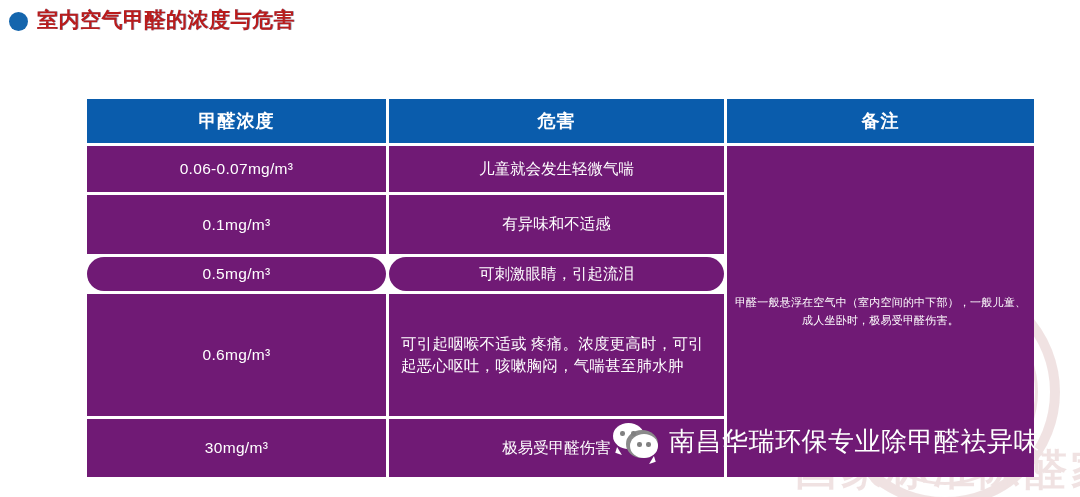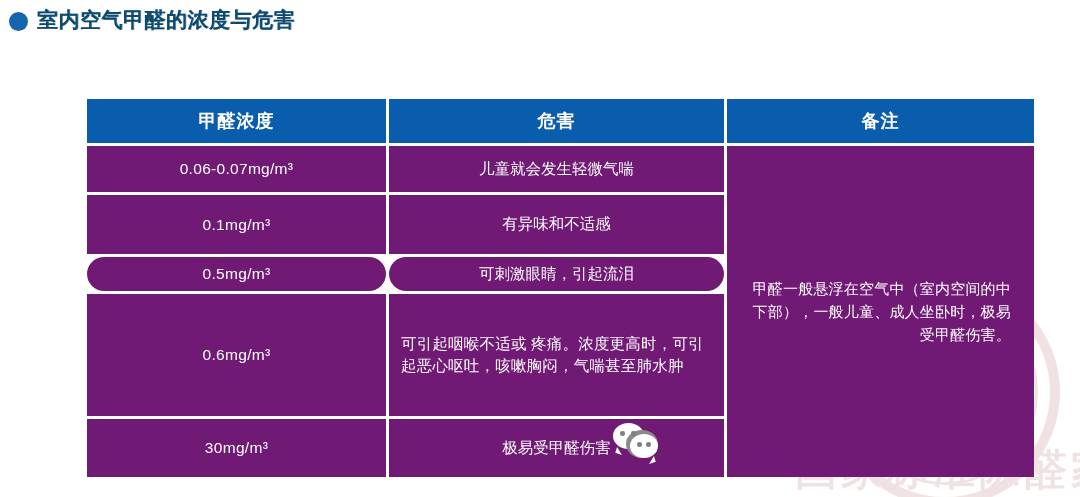--- a/index.html
+++ b/index.html
@@ -98,21 +98,21 @@
     border-radius: 50%;
     background: #1465ad;
     margin-left: 9px;
     margin-top: 2px;
     flex: 0 0 auto;
   }
   #page-title {
     margin-left: 9px;
     font-size: 21px;
     font-weight: bold;
-    color: #0c4a6e;
+    color: #b91c1c;
     letter-spacing: 0.5px;
     text-shadow: 0.7px 0 0 rgba(40,90,150,0.55);
     white-space: nowrap;
   }
 
   
   #harm-table {
     position: absolute;
     left: 84px;
     top: 96px;
@@ -146,24 +146,24 @@
   #harm-table tbody td.conc {
     letter-spacing: 0.3px;
   }
   #harm-table tbody td.harm-long {
     text-align: left;
     padding: 6px 10px 6px 12px;
     line-height: 1.45;
     letter-spacing: 0.2px;
   }
   #harm-table tbody td.note-cell {
-    text-align: right;
-    padding: 6px 23px;
+    text-align: center;
+    padding: 6px 6px;
     line-height: 1.55;
-    font-size: 15px;
+    font-size: 11px;
     letter-spacing: 0.2px;
     vertical-align: middle;
   }
   tr.r1 td { height: 46px; }
   tr.r2 td { height: 59px; }
   tr.r3 td { height: 34px; border-radius: 18px; }
   tr.r4 td { height: 110px; }
   tr.r5 td { height: 58px; }
 
   
@@ -306,13 +306,14 @@
 
 <div id="wechat-overlay">
   <div id="wechat-icon">
     <div class="bubble-big"></div>
     <div class="bubble-small"></div>
     <div class="eye b1"></div>
     <div class="eye b2"></div>
     <div class="eye s1"></div>
     <div class="eye s2"></div>
   </div>
+  <div id="wechat-label">南昌华瑞环保专业除甲醛祛异味</div>
 </div>
 
 </body></html>

